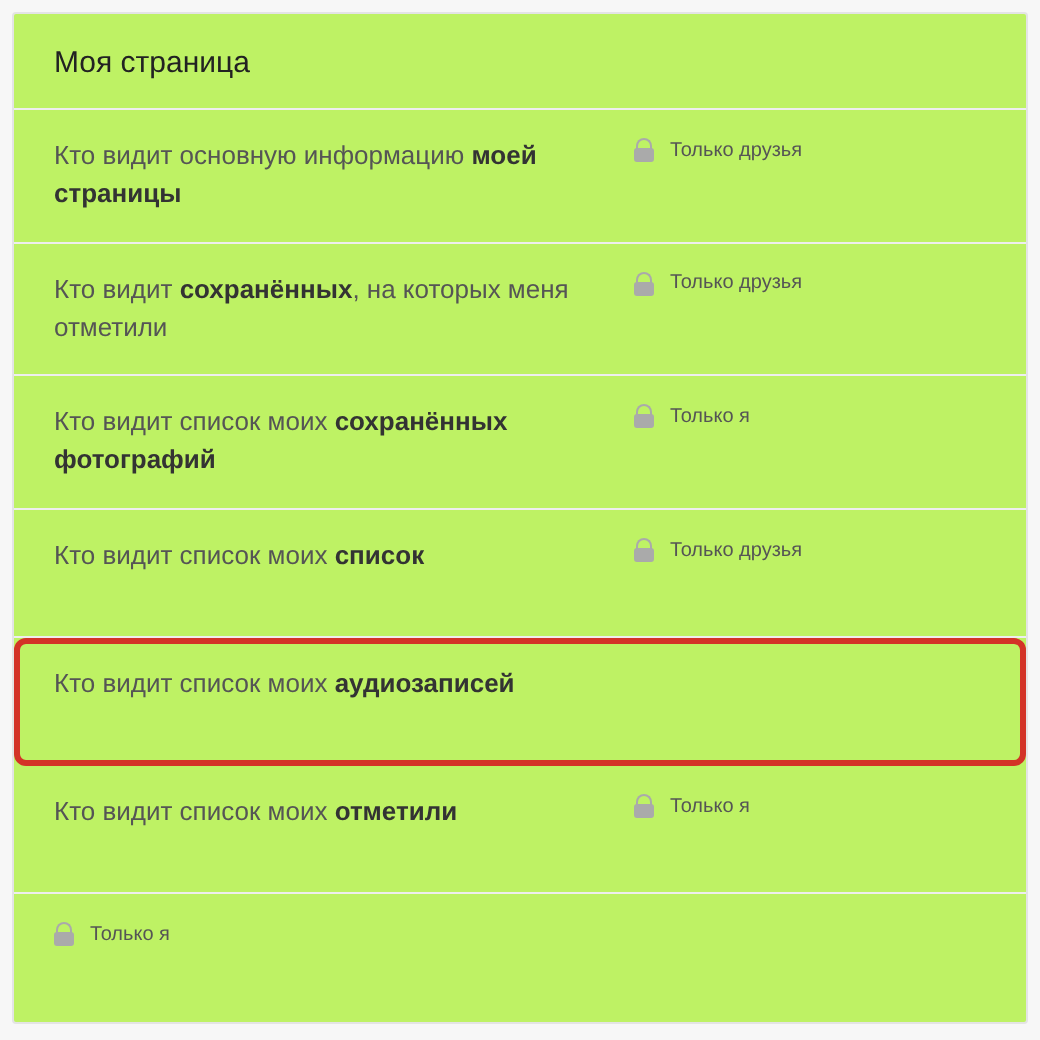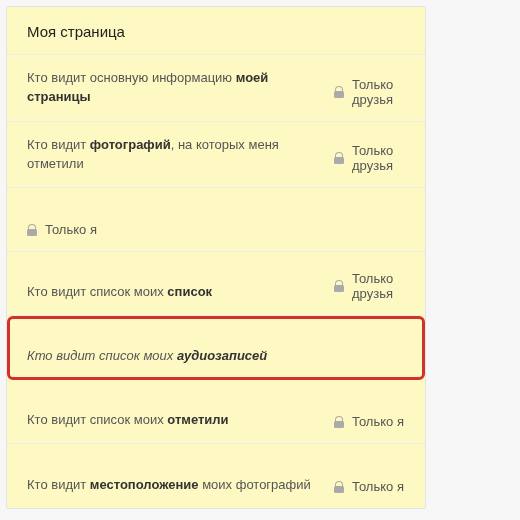--- a/index.html
+++ b/index.html
@@ -4,55 +4,54 @@
 <style>
   * { box-sizing: border-box; margin: 0; padding: 0; }
   body {
     font-family: -apple-system, BlinkMacSystemFont, "Helvetica Neue", Arial, sans-serif;
     background: #f7f7f7;
     width: 520px;
     height: 520px;
     overflow: hidden;
   }
   .panel {
-    background: #fef9c3;
+    background: #bef264;
     border: 1px solid #e4e4e4;
     border-radius: 2px;
     margin: 6px;
-    width: 420px;
+    width: 508px;
   }
   .header {
     padding: 16px 20px 14px 20px;
     border-bottom: 1px solid #eee;
     font-size: 15px;
     color: #222;
     font-weight: 500;
   }
   .row {
     display: flex;
-    align-items: flex-end;
+    align-items: flex-start;
     padding: 14px 20px;
     border-bottom: 1px solid #eee;
     min-height: 64px;
-    gap: 17px;
   }
   .row:last-child { border-bottom: none; }
   .label {
     flex: 0 0 290px;
     font-size: 13px;
     line-height: 1.45;
     color: #555;
   }
   .label b { color: #333; font-weight: 600; }
   .value {
     flex: 1;
     display: flex;
     align-items: center;
     gap: 8px;
-    font-size: 13px;
+    font-size: 10px;
     color: #555;
   }
   .lock-icon {
     width: 10px;
     height: 12px;
     position: relative;
     display: inline-block;
     flex: 0 0 10px;
   }
   .lock-icon::before {
@@ -76,44 +75,44 @@
     background: #aaa;
     border-radius: 1.5px;
   }
   .row.highlighted {
     position: relative;
     outline: 3px solid #d33327;
     outline-offset: -3px;
     border-radius: 6px;
     z-index: 1;
     border-bottom-color: transparent;
-    font-style: italic;
   }
 </style>
 </head>
 <body>
 
 <div class="panel">
   <div class="header">Моя страница</div>
   <div id="rows">
       <div class="row">
         <div class="label"><span>Кто видит основную информацию </span><b>моей страницы</b><span></span></div>
         <div class="value">
           <span class="lock-icon"></span>
           <span>Только друзья</span>
         </div>
       </div>
       <div class="row">
-        <div class="label"><span>Кто видит </span><b>фотографий</b><span>, на которых меня отметили</span></div>
+        <div class="label"><span>Кто видит </span><b>сохранённых</b><span>, на которых меня отметили</span></div>
         <div class="value">
           <span class="lock-icon"></span>
           <span>Только друзья</span>
         </div>
       </div>
       <div class="row">
+        <div class="label"><span>Кто видит список моих </span><b>сохранённых фотографий</b><span></span></div>
         <div class="value">
           <span class="lock-icon"></span>
           <span>Только я</span>
         </div>
       </div>
       <div class="row">
         <div class="label"><span>Кто видит список моих </span><b>список</b><span></span></div>
         <div class="value">
           <span class="lock-icon"></span>
           <span>Только друзья</span>
@@ -123,20 +122,19 @@
         <div class="label"><span>Кто видит список моих </span><b>аудиозаписей</b><span></span></div>
       </div>
       <div class="row">
         <div class="label"><span>Кто видит список моих </span><b>отметили</b><span></span></div>
         <div class="value">
           <span class="lock-icon"></span>
           <span>Только я</span>
         </div>
       </div>
       <div class="row">
-        <div class="label"><span>Кто видит </span><b>местоположение</b><span> моих фотографий</span></div>
         <div class="value">
           <span class="lock-icon"></span>
           <span>Только я</span>
         </div>
       </div>
     </div>
 </div>
 
 </body></html>

